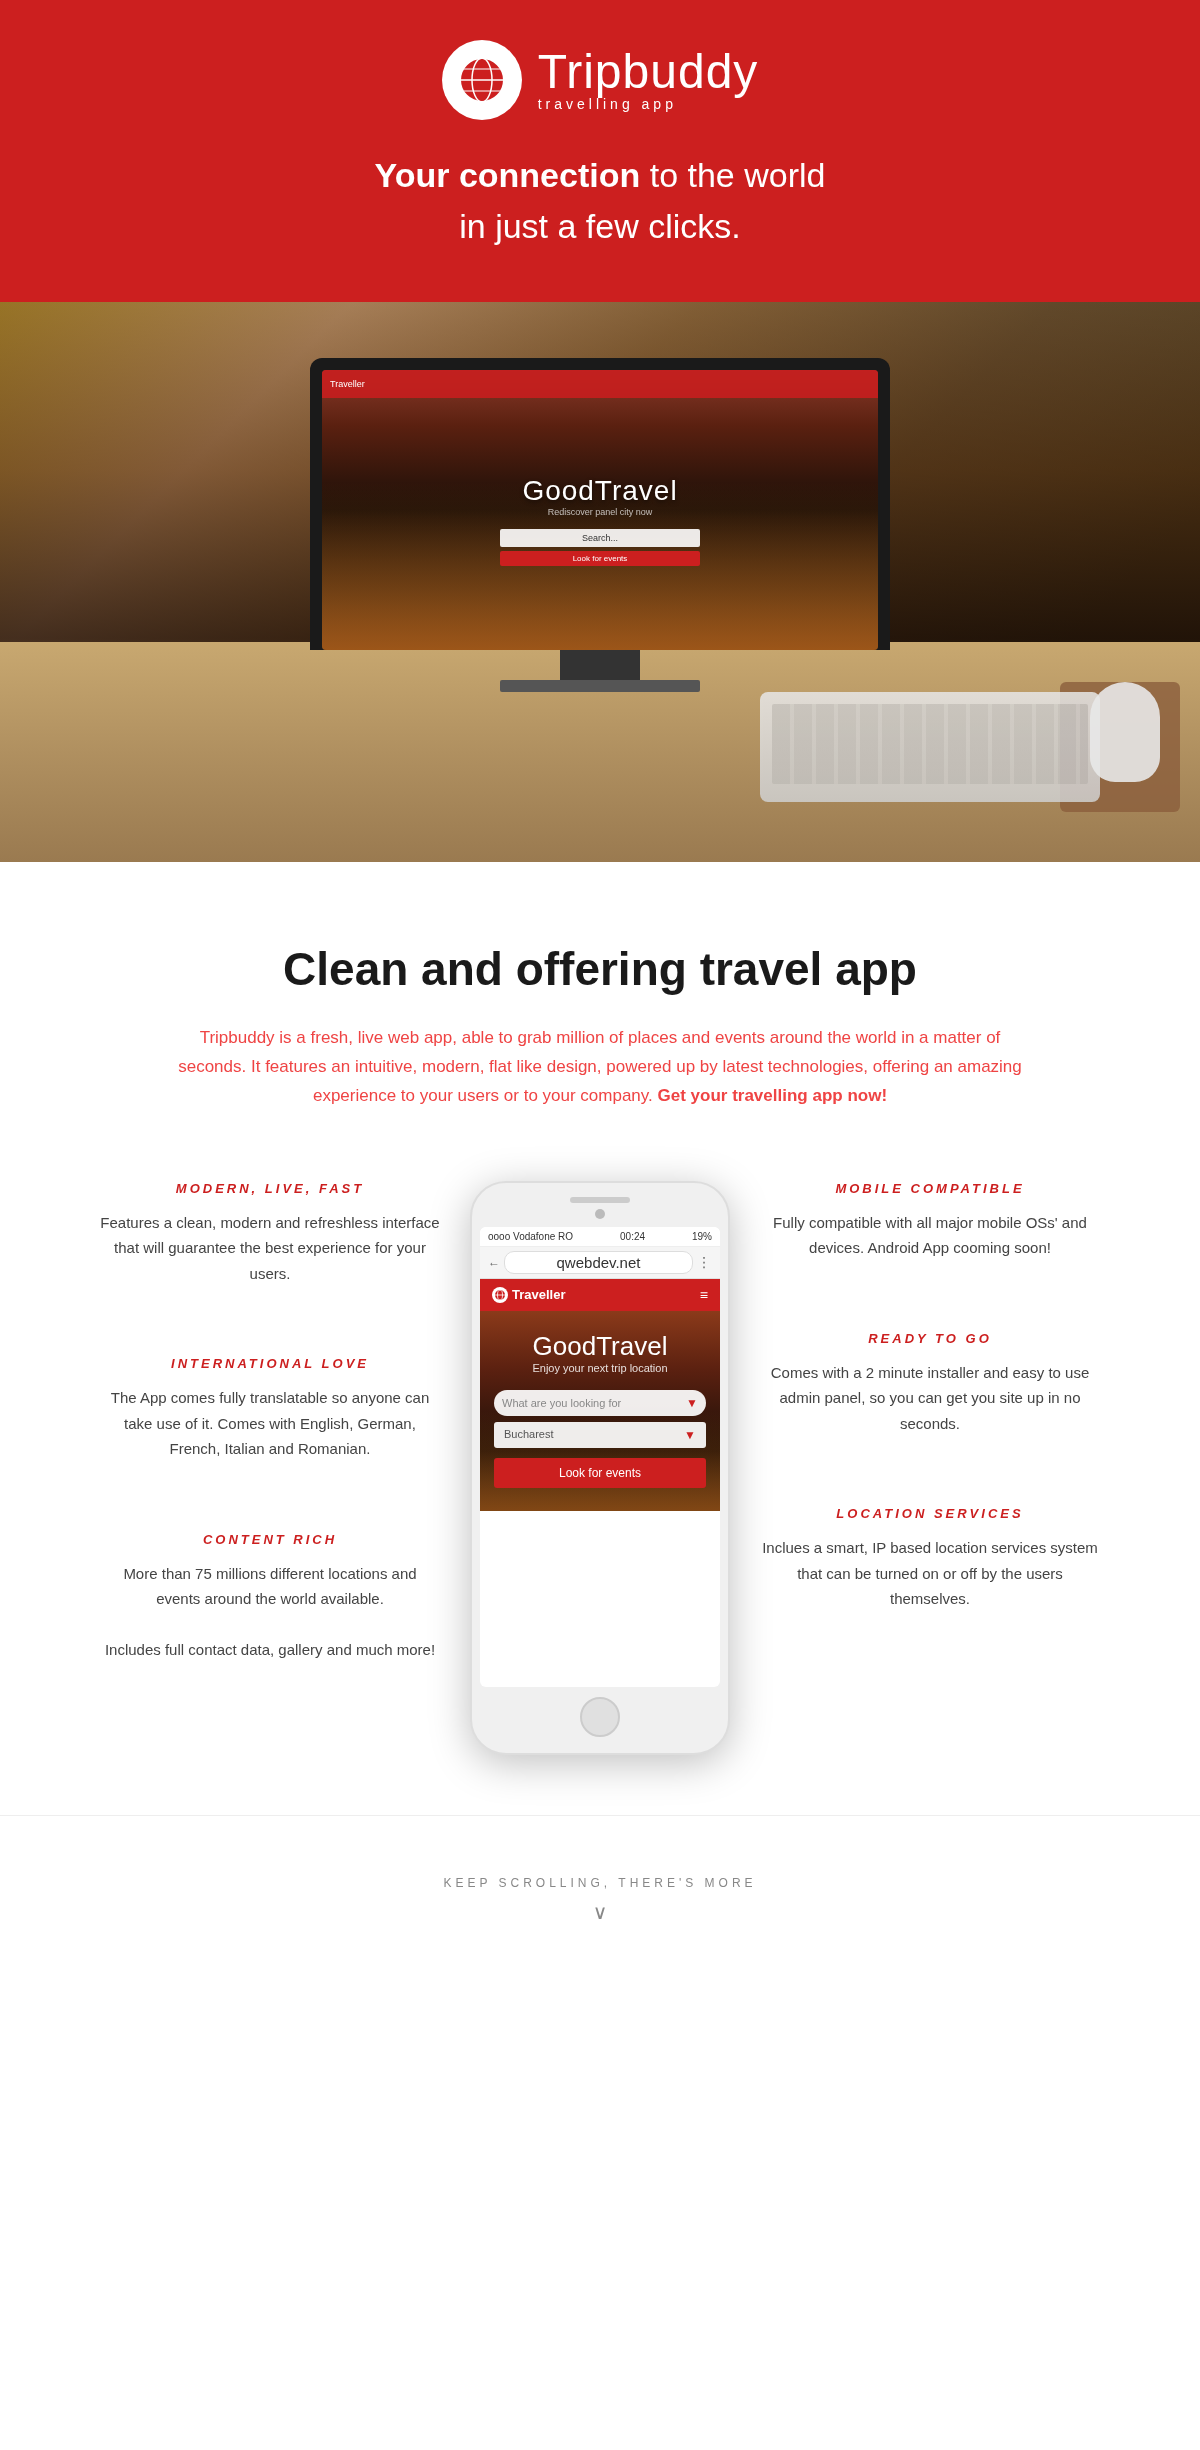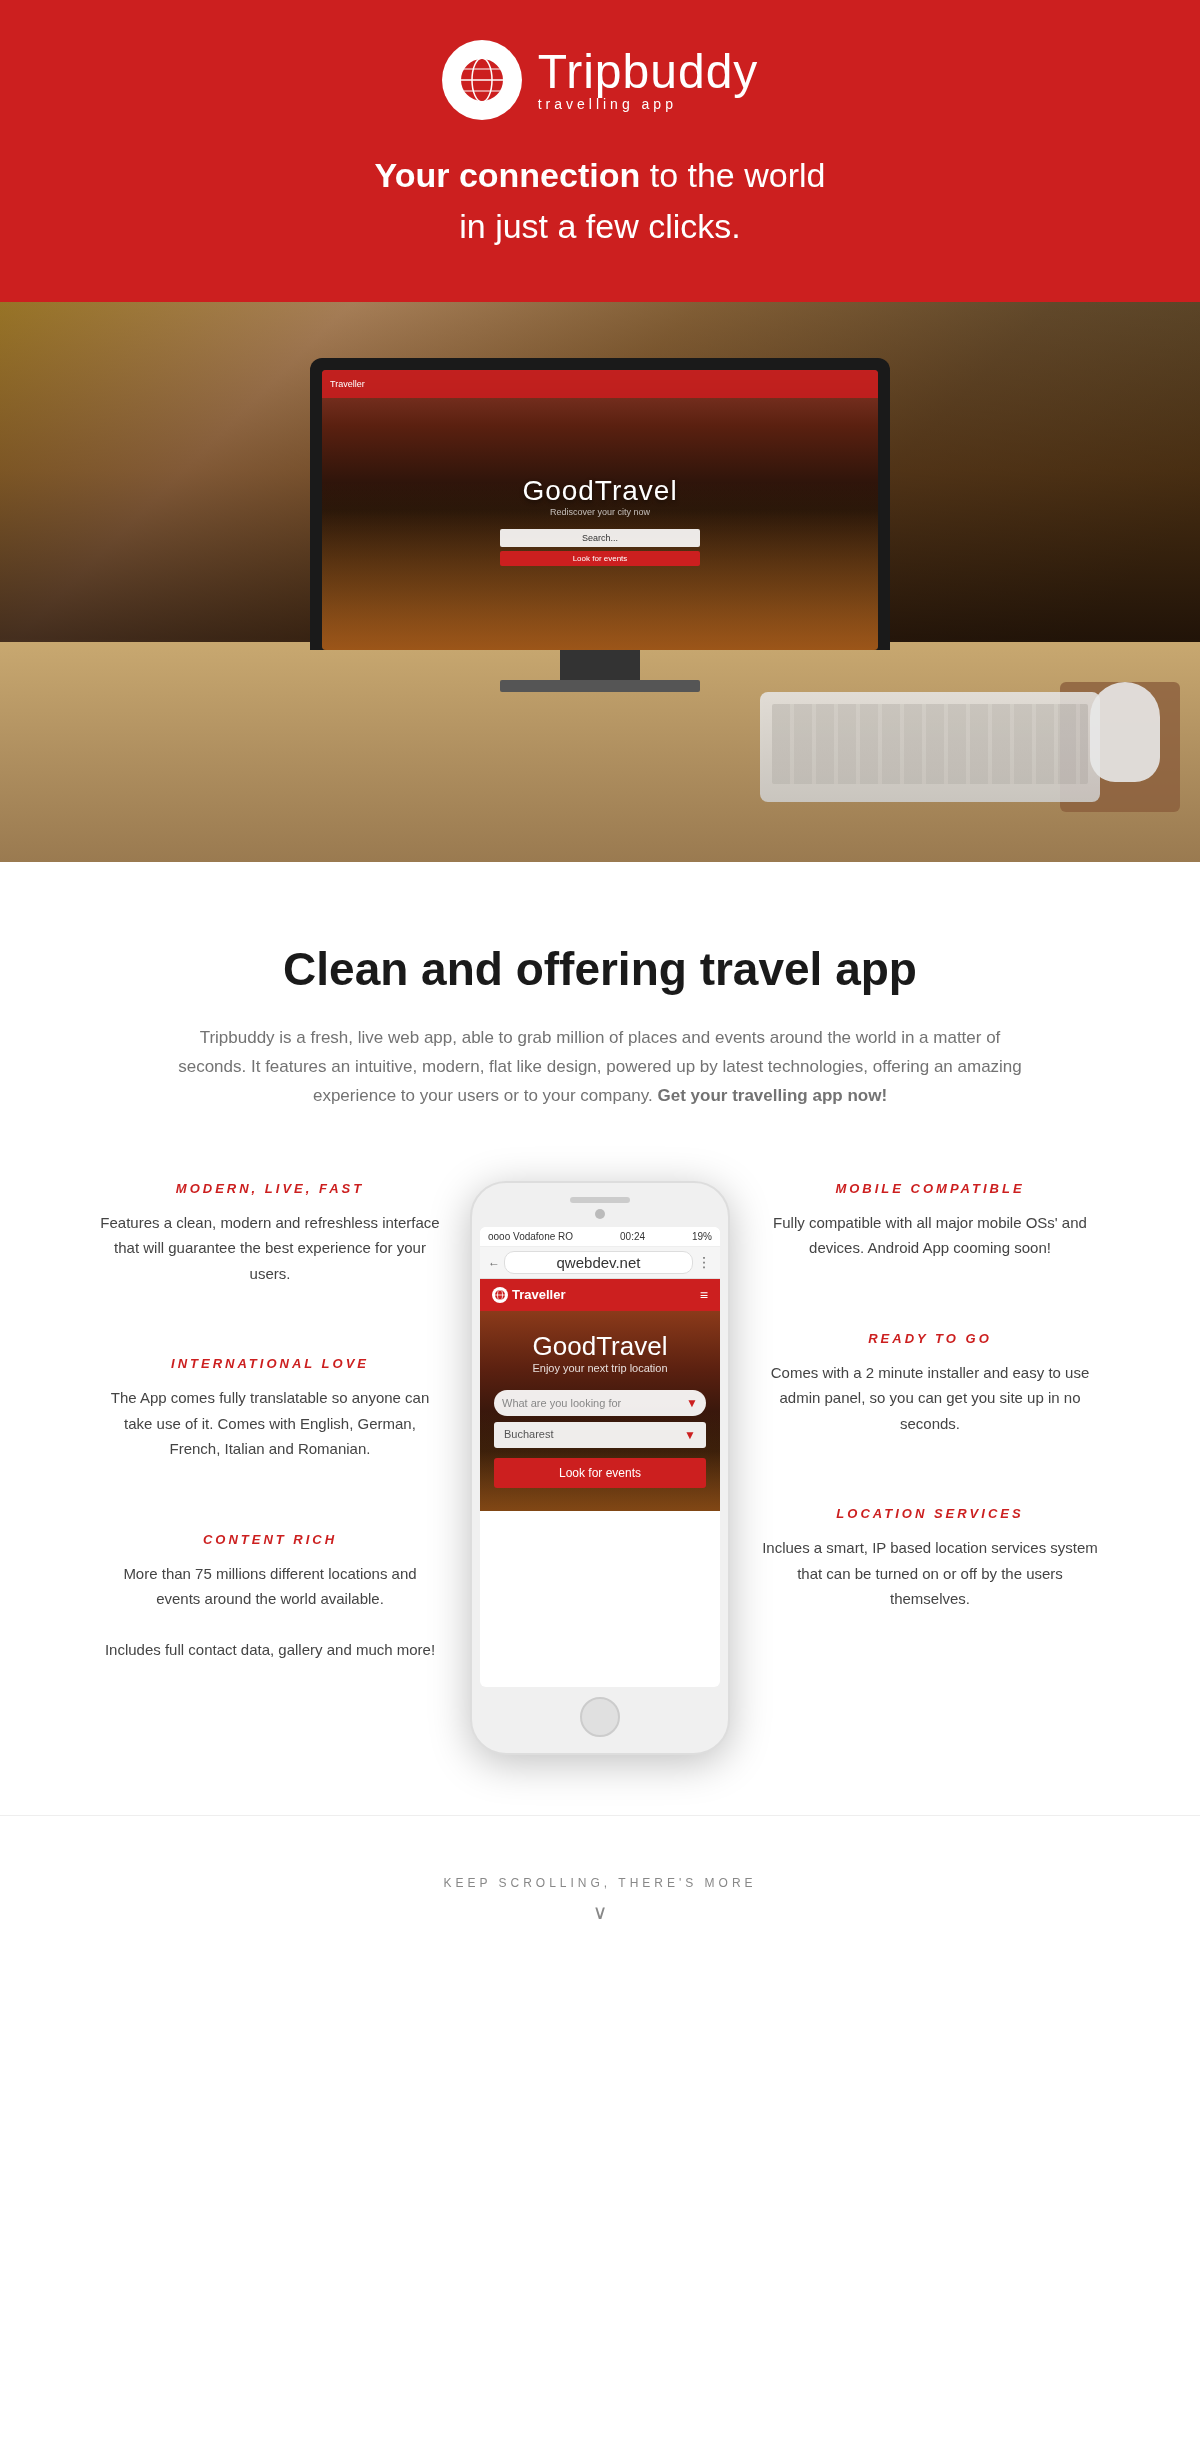--- a/index.html
+++ b/index.html
@@ -215,21 +215,21 @@
       text-align: center;
     }
     .features-title {
       font-size: 46px;
       font-weight: 700;
       color: #1a1a1a;
       margin-bottom: 28px;
     }
     .features-desc {
       font-size: 17px;
-      color: #737373;
+      color: #ef4444;
       line-height: 1.7;
       max-width: 860px;
       margin: 0 auto 70px;
     }
     .features-desc strong { font-weight: 700; }
 
     
     .three-col {
       display: flex;
       align-items: flex-start;
@@ -471,21 +471,21 @@
     <div class="monitor">
       <div class="monitor-screen-outer">
         <div class="monitor-screen">
           <div class="screen-content">
             <div class="screen-cityscape"></div>
             <div class="screen-nav">
               <span>Traveller</span>
             </div>
             <div class="screen-overlay">
               <div class="screen-title">GoodTravel</div>
-              <div class="screen-subtitle">Rediscover your city now</div>
+              <div class="screen-subtitle">Rediscover panel city now</div>
               <div class="screen-search">Search...</div>
               <div class="screen-btn">Look for events</div>
             </div>
           </div>
         </div>
       </div>
       <div class="monitor-stand"></div>
       <div class="monitor-base"></div>
     </div>
   </div>

